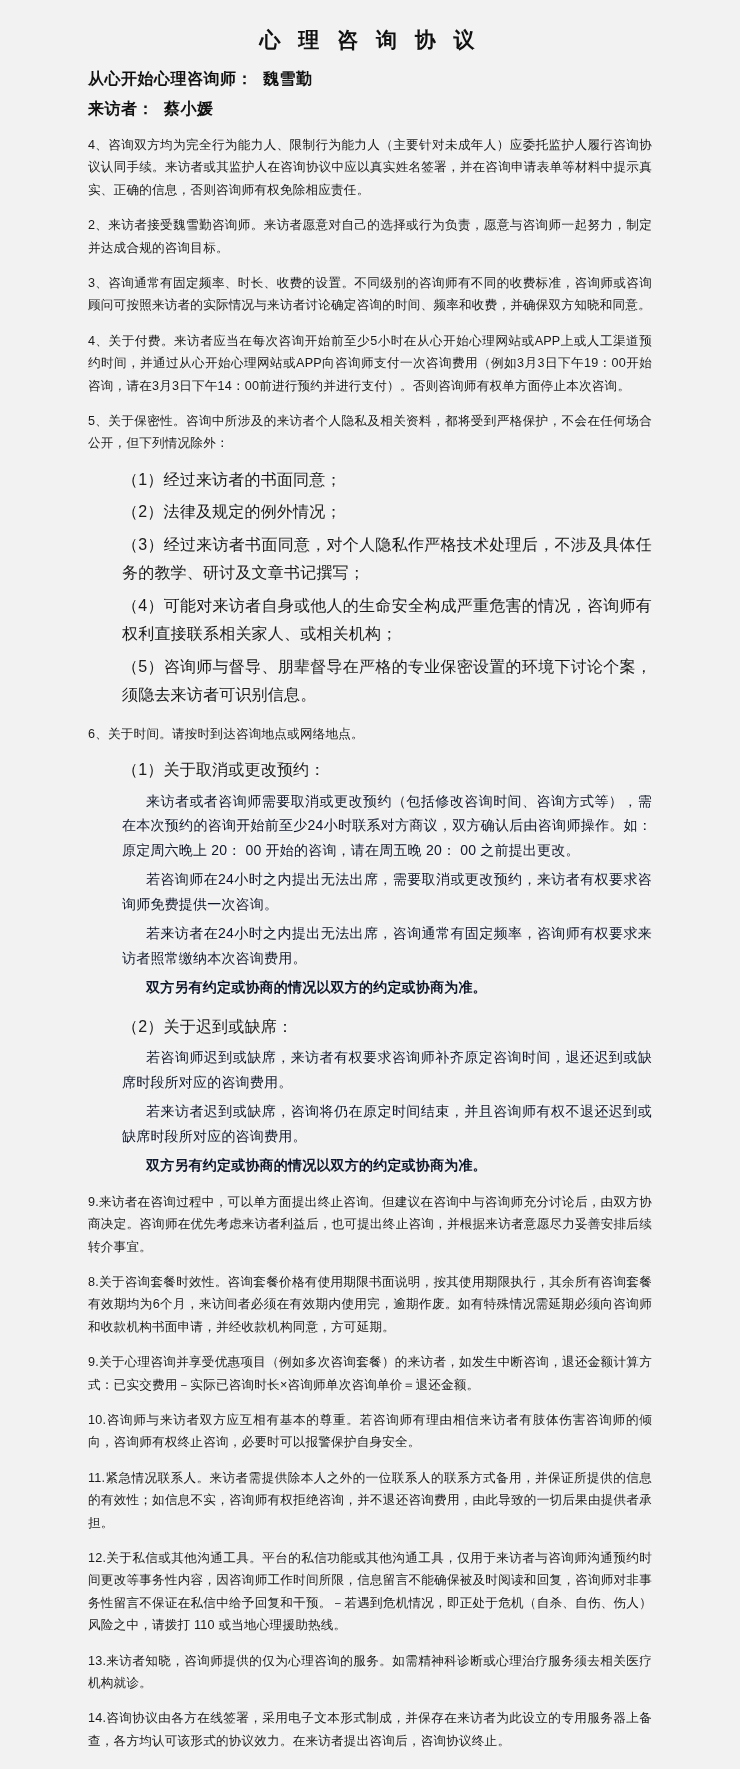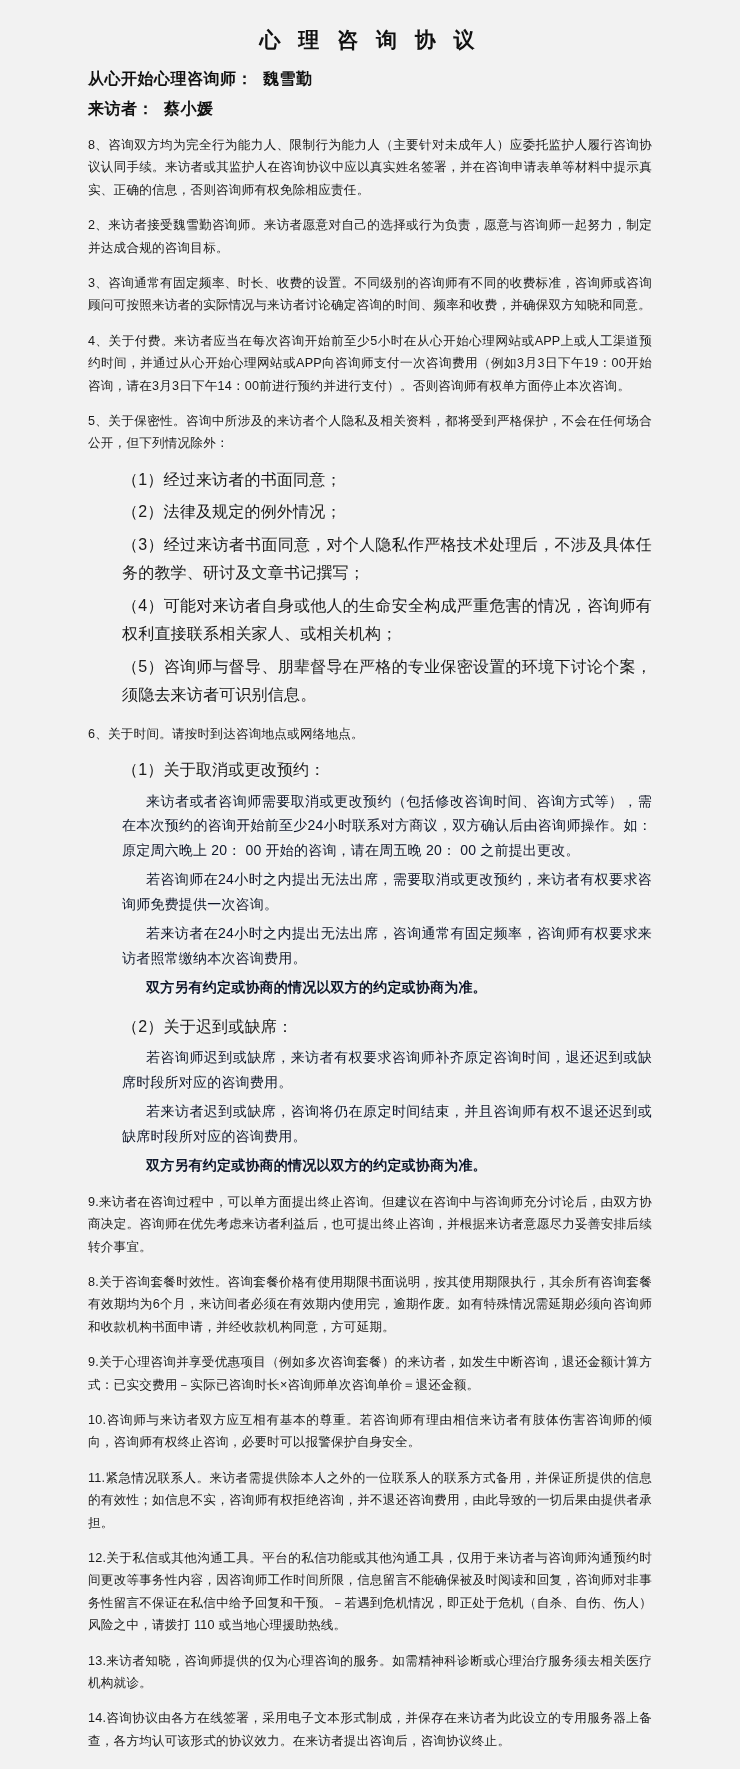--- a/index.html
+++ b/index.html
@@ -114,21 +114,21 @@
     <div class="party-line">
       <span>从心开始心理咨询师：</span><span class="pname">魏雪勤</span>
     </div>
 
     <div class="party-line">
       <span>来访者：</span><span class="pname">蔡小媛</span>
     </div>
 
     <div class="body-block">
 
-      <p class="cl">8、咨询双方均为完全行为能力人、限制行为能力人（主要针对未成年人）应委托监护人履行咨询协议认同手续。来访者或其监护人在咨询协议中应以真实姓名签署，并在咨询申请表单等材料中提示真实、正确的信息，否则咨询师有权免除相应责任。</p>
+      <p class="cl">4、咨询双方均为完全行为能力人、限制行为能力人（主要针对未成年人）应委托监护人履行咨询协议认同手续。来访者或其监护人在咨询协议中应以真实姓名签署，并在咨询申请表单等材料中提示真实、正确的信息，否则咨询师有权免除相应责任。</p>
       <p class="cl">2、来访者接受魏雪勤咨询师。来访者愿意对自己的选择或行为负责，愿意与咨询师一起努力，制定并达成合规的咨询目标。</p>
       <p class="cl">3、咨询通常有固定频率、时长、收费的设置。不同级别的咨询师有不同的收费标准，咨询师或咨询顾问可按照来访者的实际情况与来访者讨论确定咨询的时间、频率和收费，并确保双方知晓和同意。</p>
       <p class="cl">4、关于付费。来访者应当在每次咨询开始前至少5小时在从心开始心理网站或APP上或人工渠道预约时间，并通过从心开始心理网站或APP向咨询师支付一次咨询费用（例如3月3日下午19：00开始咨询，请在3月3日下午14：00前进行预约并进行支付）。否则咨询师有权单方面停止本次咨询。</p>
 
       <p class="cl tight">5、关于保密性。咨询中所涉及的来访者个人隐私及相关资料，都将受到严格保护，不会在任何场合公开，但下列情况除外：</p>
       <p class="sub">（1）经过来访者的书面同意；</p>
       <p class="sub">（2）法律及规定的例外情况；</p>
       <p class="sub">（3）经过来访者书面同意，对个人隐私作严格技术处理后，不涉及具体任务的教学、研讨及文章书记撰写；</p>
       <p class="sub">（4）可能对来访者自身或他人的生命安全构成严重危害的情况，咨询师有权利直接联系相关家人、或相关机构；</p>
       <p class="sub last">（5）咨询师与督导、朋辈督导在严格的专业保密设置的环境下讨论个案，须隐去来访者可识别信息。</p>

